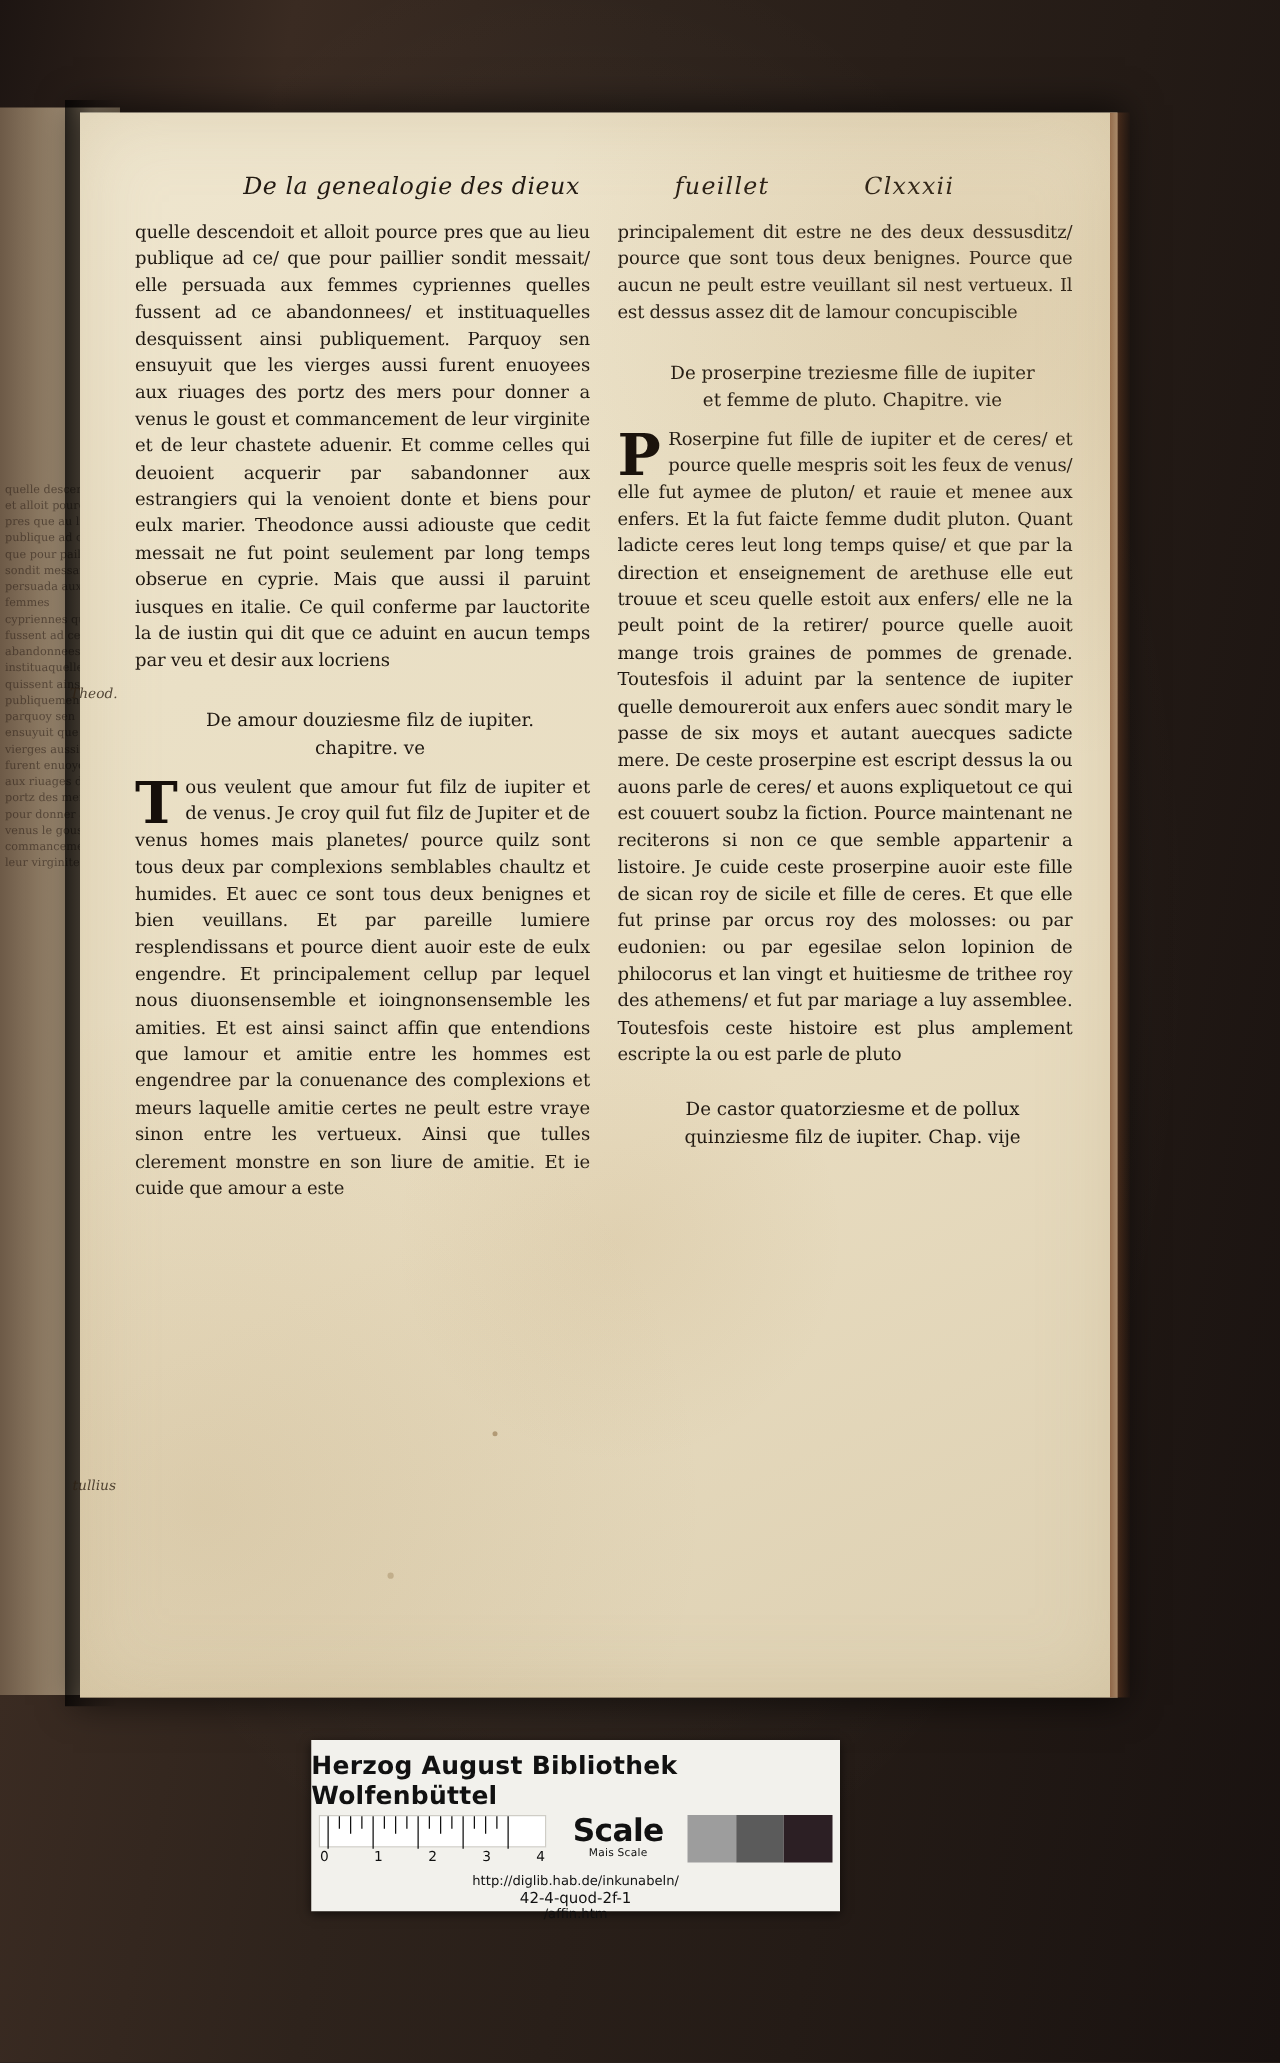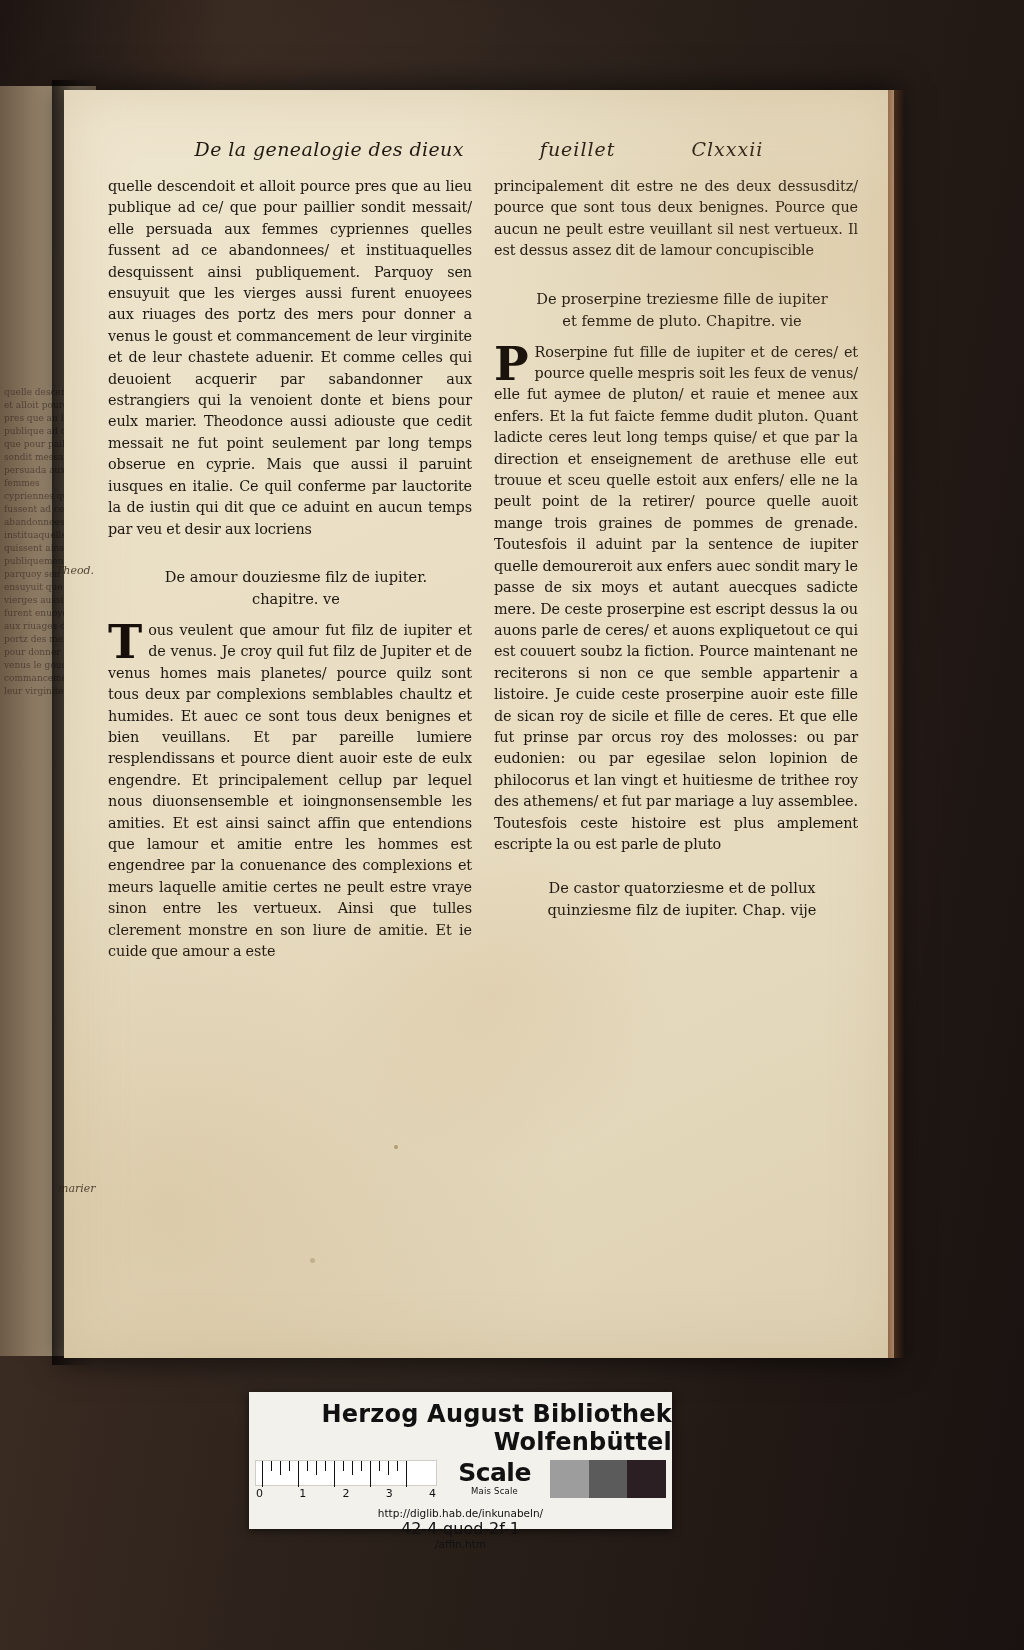--- a/index.html
+++ b/index.html
@@ -110,38 +110,38 @@
   }
   
   .target{
     position:absolute;left:249px;top:1392px;width:423px;height:137px;
     background:#f2f1ec;
     box-shadow:0 2px 8px rgba(0,0,0,.6);
     font-family:"DejaVu Sans", sans-serif;
     color:#111;
   }
   .target .lib{
-    text-align:right;font-size:24px;font-weight:bold;
+    text-align:left;font-size:20px;font-weight:bold;
     padding:8px 0 4px;letter-spacing:.2px;
   }
   .target .row{display:flex;align-items:stretch;padding:0 6px;}
   .ruler{width:182px;position:relative;}
   .ruler .bar{height:26px;background:#fff;position:relative;border:1px solid #cfcdc6;box-sizing:border-box;}
   .ruler .tick{position:absolute;top:0;width:1px;background:#111;}
   .ruler .nums{display:flex;justify-content:space-between;font-size:11px;padding:1px 1px 0;}
   .kodak{flex:1;text-align:center;padding-left:8px;}
   .kodak .brand{font-size:25px;font-weight:bold;letter-spacing:-.5px;line-height:26px;}
   .kodak .gs{font-size:8.5px;letter-spacing:.2px;}
   .patches{display:flex;width:116px;height:38px;margin-left:6px;}
   .patches div{flex:1;}
   .target .foot{
     display:flex;justify-content:space-between;align-items:center;
     font-size:10.5px;padding:7px 8px 0;flex-direction:column;
   }
-  .target .foot .mid{font-size:16px;}
+  .target .foot .mid{font-size:12px;}
 </style>
 </head>
 <body>
 
 <div class="backdrop"></div>
 
 <div class="verso">
   <div class="verso-text">quelle descendoit et alloit pource pres que au lieu publique ad ce et que pour paillier sondit messait elle persuada aux femmes cypriennes quelles fussent ad ce abandonnees et instituaquelles des quissent ainsi publiquement parquoy sen ensuyuit que les vierges aussi furent enuoyees aux riuages des portz des mers pour donner a venus le goust et commancement de leur virginite</div>
 </div>
 <div class="gutter"></div>
@@ -175,22 +175,22 @@
       <div class="dropcap-wrap">
         <span class="dropcap">P</span>
         <p class="tx">Roserpine fut fille de iupiter et de ceres/ et pource quelle mespris soit les feux de venus/ elle fut aymee de pluton/ et rauie et menee aux enfers. Et la fut faicte femme dudit pluton. Quant ladicte ceres leut long temps quise/ et que par la direction et enseignement de arethuse elle eut trouue et sceu quelle estoit aux enfers/ elle ne la peult point de la retirer/ pource quelle auoit mange trois graines de pommes de grenade. Toutesfois il aduint par la sentence de iupiter quelle demoureroit aux enfers auec sondit mary le passe de six moys et autant auecques sadicte mere. De ceste proserpine est escript dessus la ou auons parle de ceres/ et auons expliquetout ce qui est couuert soubz la fiction. Pource maintenant ne reciterons si non ce que semble appartenir a listoire. Je cuide ceste proserpine auoir este fille de sican roy de sicile et fille de ceres. Et que elle fut prinse par orcus roy des molosses: ou par eudonien: ou par egesilae selon lopinion de philocorus et lan vingt et huitiesme de trithee roy des athemens/ et fut par mariage a luy assemblee. Toutesfois ceste histoire est plus amplement escripte la ou est parle de pluto</p>
       </div>
       <div class="rubric tight">De castor quatorziesme et de pollux quinziesme filz de iupiter. Chap. vije</div>
     </div>
 
   </div>
 </div>
 
-<div class="edge-note" style="left:56px;top:564px;">Theod.</div>
-<div class="edge-note" style="left:58px;top:1182px;">marier</div>
+<div class="edge-note" style="left:56px;top:548px;">Theod.</div>
+<div class="edge-note" style="left:58px;top:1182px;">tullius</div>
 
 <div class="target">
   <div class="lib">Herzog August Bibliothek Wolfenbüttel</div>
   <div class="row">
     <div class="ruler">
       <div class="bar">
         <div class="tick" style="left:6px;height:26px;"></div>
         <div class="tick" style="left:15px;height:10px;"></div>
         <div class="tick" style="left:24px;height:14px;"></div>
         <div class="tick" style="left:33px;height:10px;"></div>

